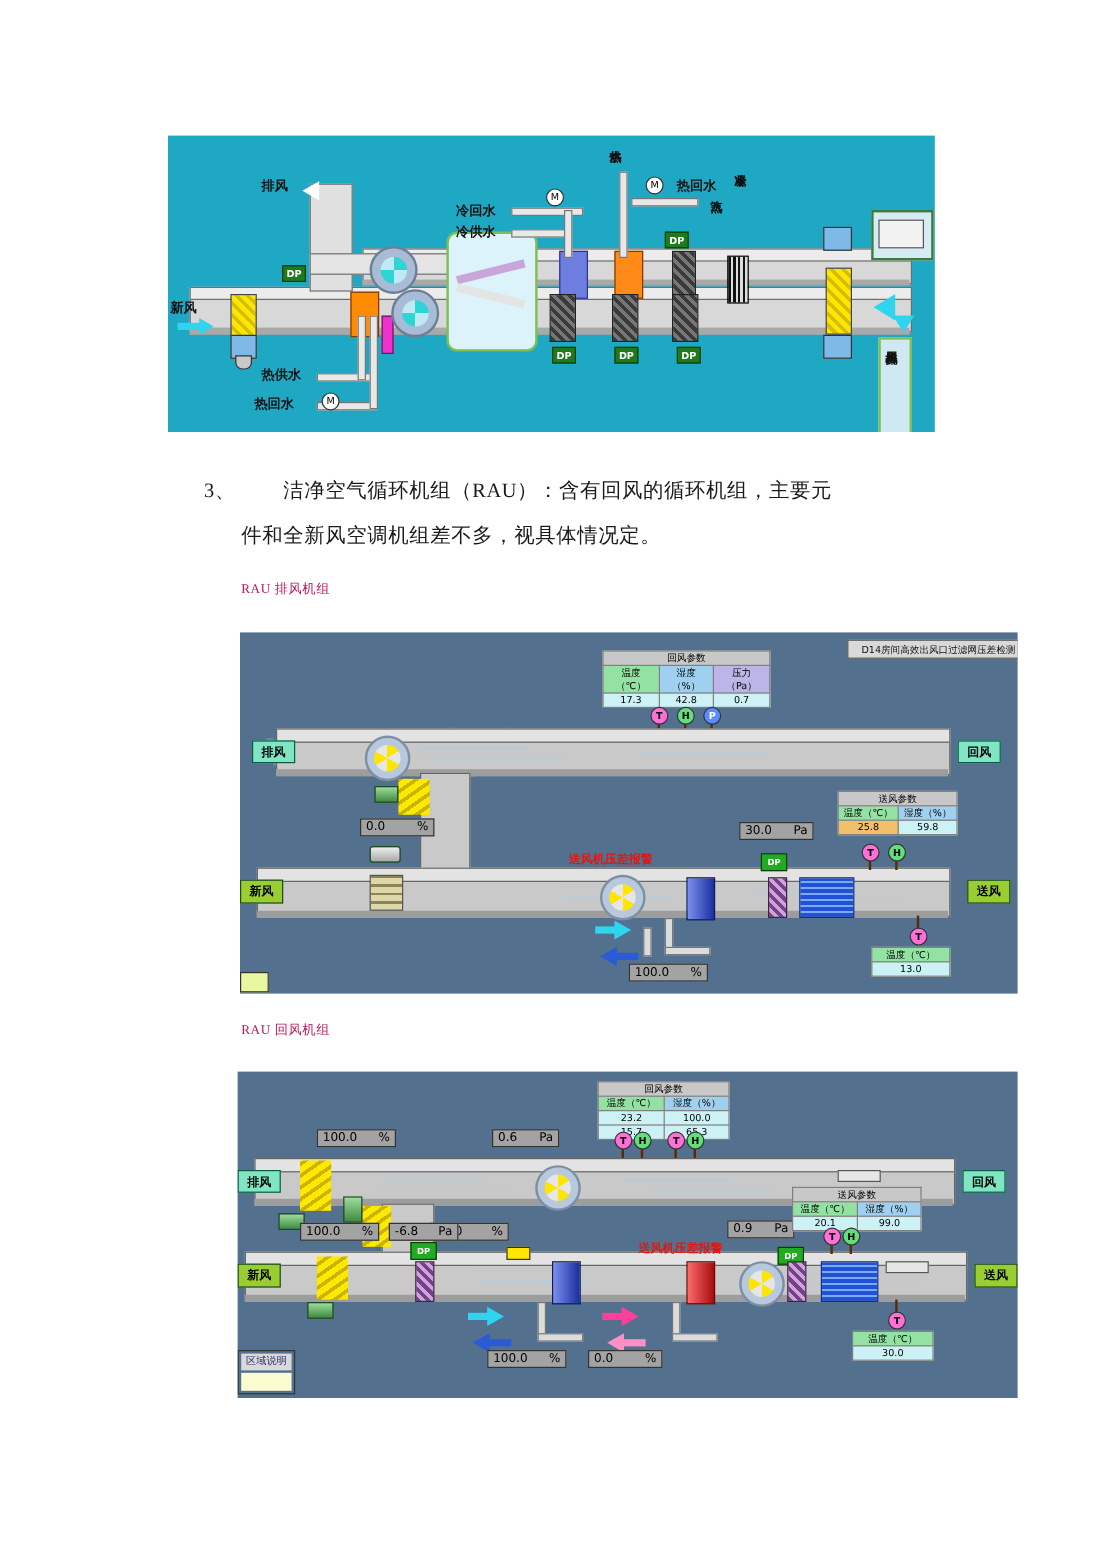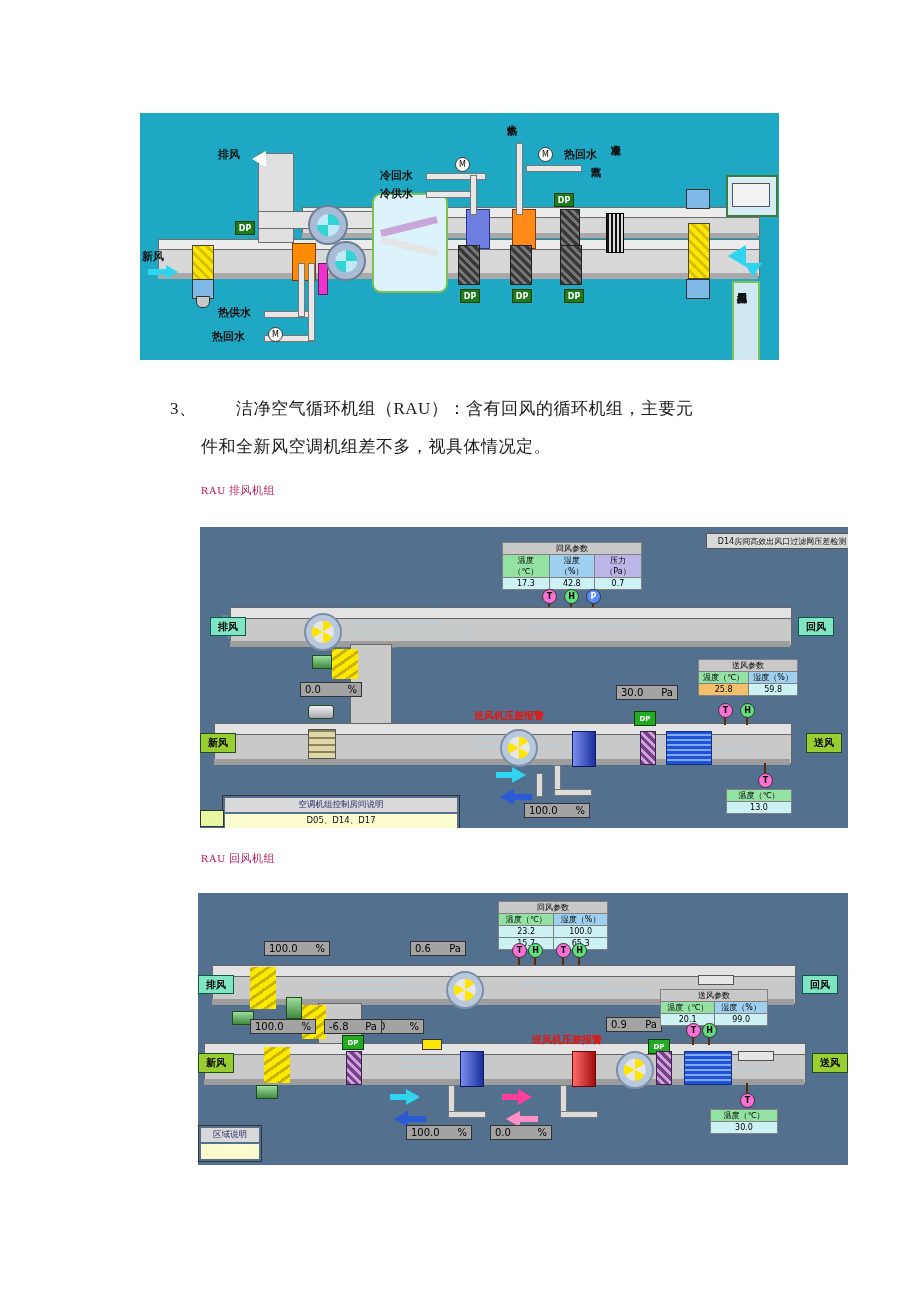--- a/index.html
+++ b/index.html
@@ -319,30 +319,20 @@
     <tbody>
         <tr>
           <td class="ct">温度（℃）</td>
         </tr>
     <tr>
           <td class="vv">13.0</td>
         </tr>
   </tbody>
     </table>
 
-  <table class="ltable" style="left:22px;top:268px;width:238px;">
-    <tbody>
-        <tr>
-          <td class="hd">空调机组控制房间说明</td>
-        </tr>
-    <tr>
-          <td class="bd">D05、D14、D17</td>
-        </tr>
-  </tbody>
-    </table>
   <div class="chip" style="left:0px;top:283px;width:22px;height:15px;"></div>
 </div>
 
 <div class="heading" style="left:201px;top:851px;">RAU 回风机组</div>
 
 <div class="scada fig3" style="left:198px;top:893px;width:650px;height:272px;">
 
   <table class="ptable" style="left:300px;top:8px;width:110px;">
     <tbody>
         <tr>
@@ -494,21 +484,21 @@
     <tbody>
         <tr>
           <td class="ct">温度（℃）</td>
         </tr>
     <tr>
           <td class="vv">30.0</td>
         </tr>
   </tbody>
     </table>
 
-  <table class="ltable" style="left:0px;top:232px;width:64px;">
+  <table class="ltable" style="left:0px;top:232px;width:48px;">
     <tbody>
         <tr>
           <td class="hd">区域说明</td>
         </tr>
     <tr>
           <td class="bd" style="height:13px;"></td>
         </tr>
   </tbody>
     </table>
 </div>

